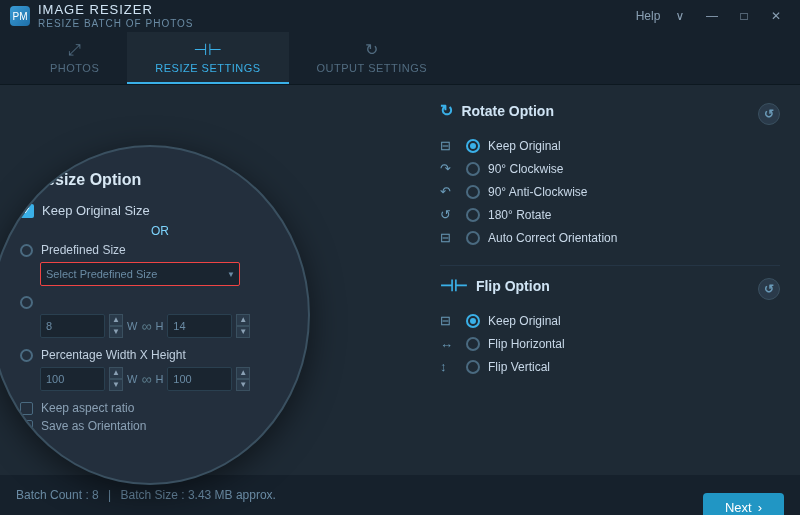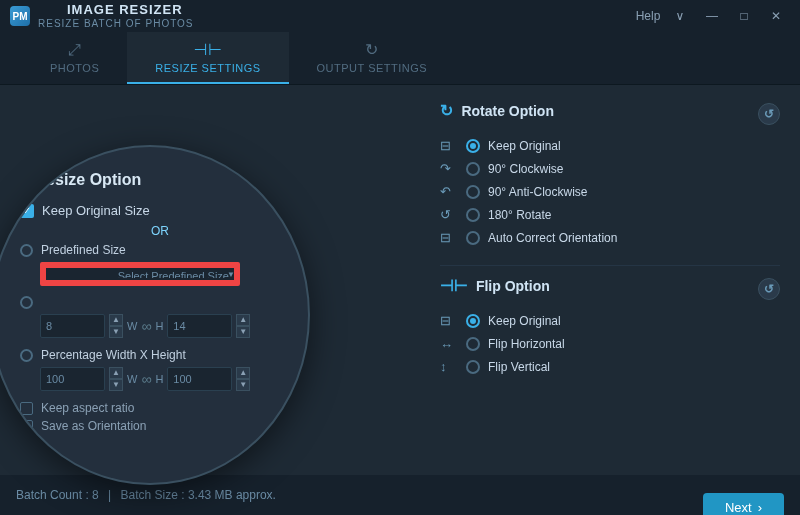--- a/index.html
+++ b/index.html
@@ -32,24 +32,24 @@
     .app-icon {
       width: 20px;
       height: 20px;
       background: linear-gradient(135deg, #3a9bd5, #1e6fa8);
       border-radius: 4px;
       display: flex;
       align-items: center;
       justify-content: center;
       font-size: 10px;
       color: white;
-      font-weight: bold;
+      font-weight: normal;
     }
     .app-title-block { display: flex; flex-direction: column; line-height: 1.2; }
-    .app-name { font-size: 13px; color: #d0e4f4; font-weight: 700; letter-spacing: 1px; margin-left: 29px; }
+    .app-name { font-size: 13px; color: #d0e4f4; font-weight: 400; letter-spacing: 1px; }
     .app-sub { font-size: 10px; color: #6a8ba4; letter-spacing: 1px; }
     .titlebar-controls {
       display: flex;
       align-items: center;
       gap: 4px;
     }
     .titlebar-controls span {
       width: 28px;
       height: 22px;
       display: flex;
@@ -290,29 +290,28 @@
       border: 1px solid #3a5060;
       font-size: 8px;
       color: #8aa0b4;
       cursor: pointer;
       line-height: 1;
     }
     .mag-wh-label { font-size: 11px; color: #6a8ba4; }
     .mag-infinity { font-size: 14px; color: #5a7a8a; }
     .mag-select {
       background: #1a2530;
-      border: 6px solid #ef4444;
+      border: 1px solid #ef4444;
       color: #6a8ba4;
       font-size: 11px;
       width: 200px;
       height: 24px;
       padding: 2px 5px;
       border-radius: 2px;
       appearance: none;
-      text-align: right;
     }
     .mag-select-wrap {
       position: relative;
       display: inline-block;
     }
     .mag-select-wrap::after {
       content: '▼';
       position: absolute;
       right: 5px;
       top: 50%;

